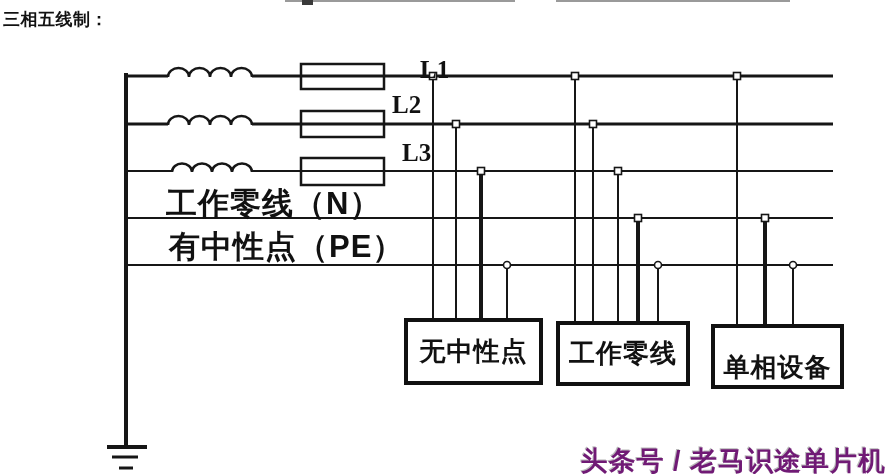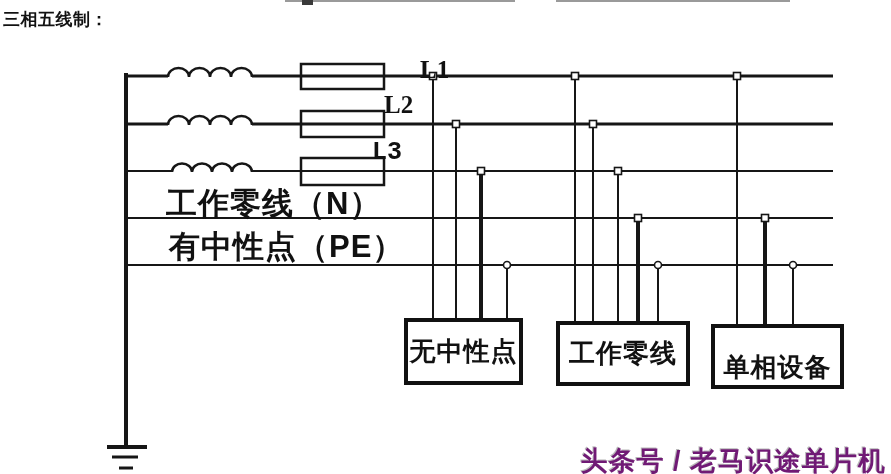--- a/index.html
+++ b/index.html
@@ -16,37 +16,37 @@
   .title{
     left:3px;top:8px;
     font-size:17px;font-weight:bold;
     letter-spacing:0.5px;
   }
   .phase-label{
     font-family:"Liberation Serif","DejaVu Serif",serif;
     font-weight:bold;font-size:25px;line-height:1;
   }
   .lbl-l1{left:420px;top:41px;margin-top:16px;}
-  .lbl-l2{left:384px;top:92px;text-align:right;}
-  .lbl-l3{left:372px;top:140px;font-family:Liberation Mono, monospace;}
+  .lbl-l2{left:392px;top:92px;text-align:right;}
+  .lbl-l3{left:402px;top:140px;}
   .neutral-label{
     font-weight:bold;font-size:31px;line-height:1;
     letter-spacing:1px;white-space:nowrap;
   }
   .lbl-n{left:166px;top:188px;}
   .lbl-pe{left:169px;top:231px;}
   .device-box{
     box-sizing:border-box;
     border:4px solid #111;
     background:#fff;
     display:flex;align-items:center;justify-content:center;
     font-weight:bold;font-size:26px;letter-spacing:1px;
     white-space:nowrap;
   }
-  .box-1{left:404px;top:318px;width:119px;height:67px;}
+  .box-1{left:404px;top:318px;width:139px;height:67px;}
   .box-2{left:556px;top:321px;width:134px;height:65px;}
   .box-3{left:711px;top:324px;width:133px;height:65px;align-items:flex-end;}
   .watermark{
     right:5px;top:443px;
     font-size:27px;font-weight:bold;
     color:#701a75;
     text-shadow:1px 1px 0 #ffffff,-1px -1px 0 #b9b9b9;
     letter-spacing:1px;white-space:nowrap;
   }
   .top-remnant{background:#9a9a9a;}

